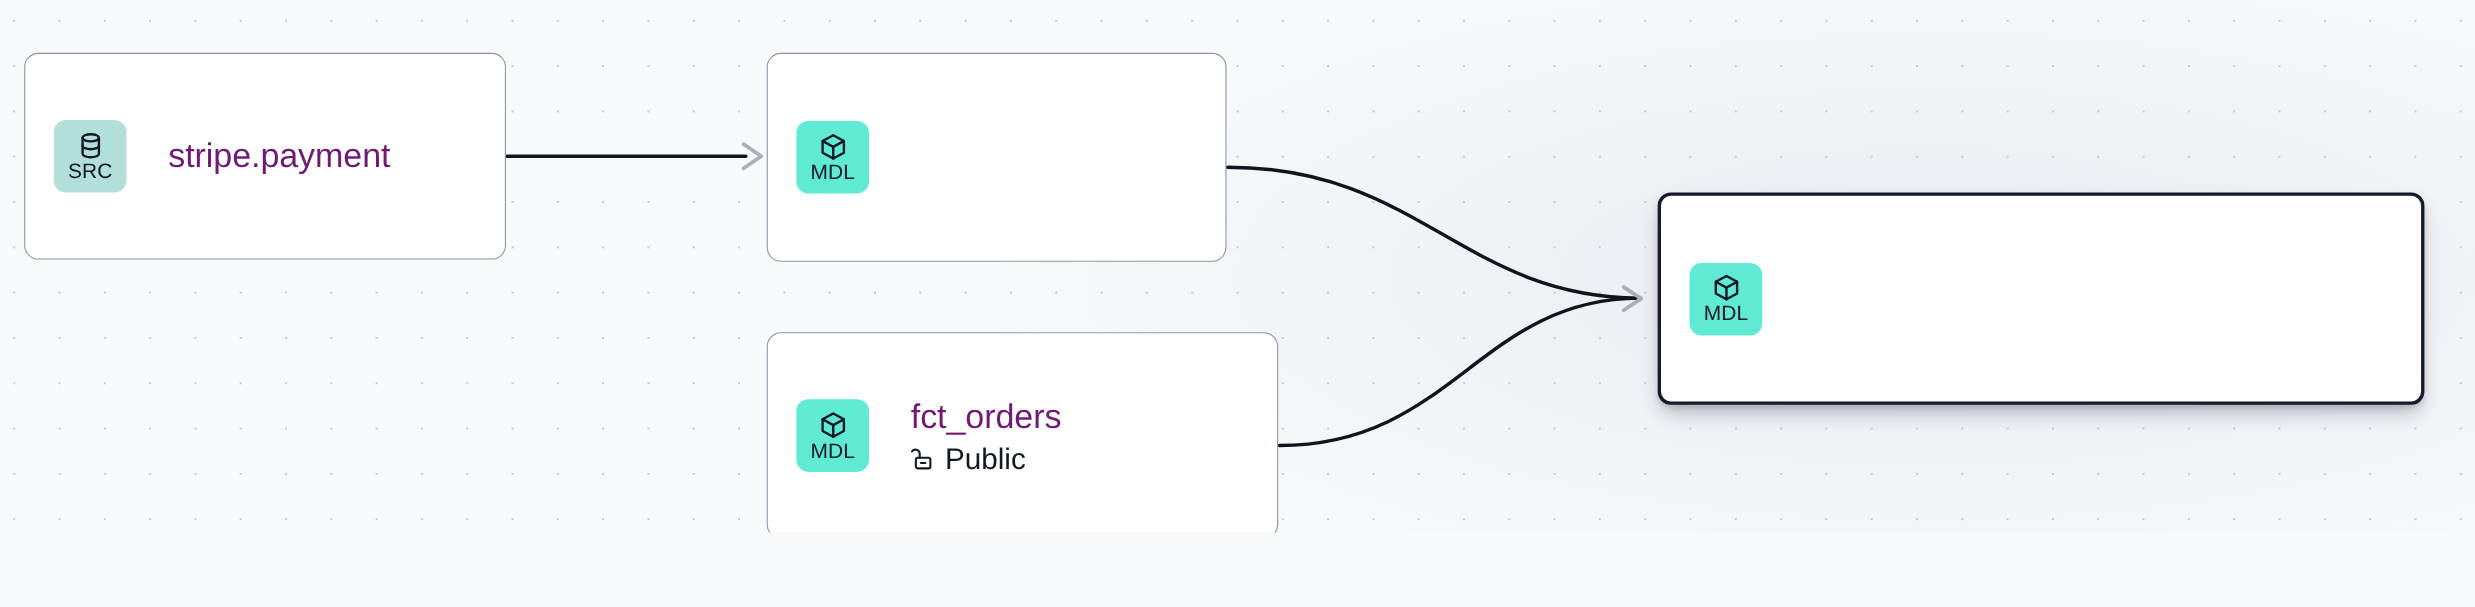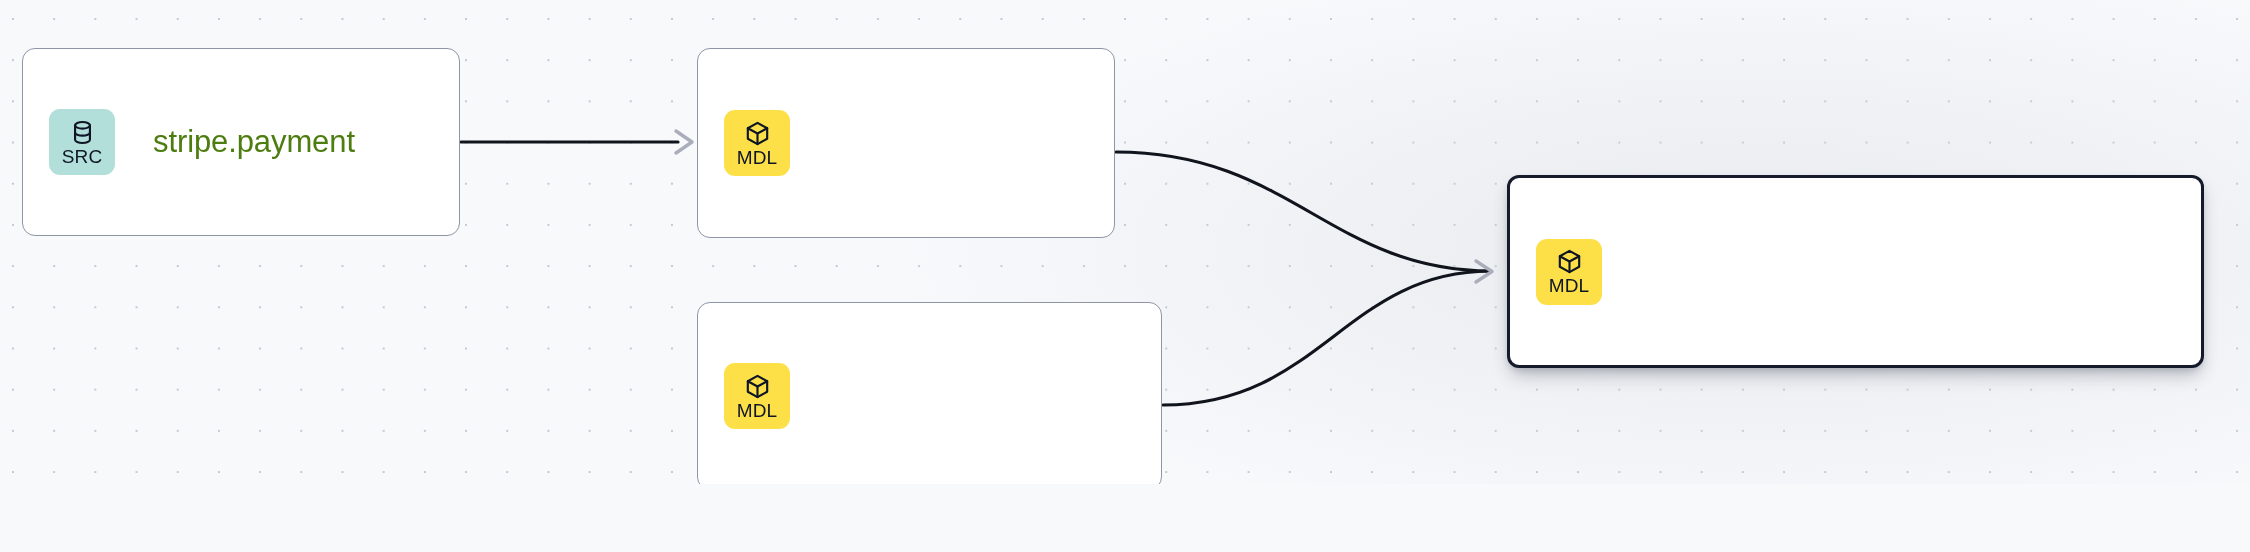--- a/index.html
+++ b/index.html
@@ -87,21 +87,21 @@
     height: 66px;
     border-radius: 11px;
     display: flex;
     flex-direction: column;
     align-items: center;
     justify-content: center;
     gap: 1px;
   }
 
   .type-badge.src { background: #b3dfda; }
-  .type-badge.mdl { background: #fde047; align-items: center; }
+  .type-badge.mdl { background: #5eead4; align-items: center; }
 
   .badge-glyph {
     width: 27px;
     height: 27px;
     display: block;
   }
 
   .badge-text {
     font-size: 19px;
     line-height: 19px;
@@ -116,21 +116,21 @@
     flex-direction: column;
     justify-content: center;
     margin-left: 38px;
     min-width: 0;
   }
 
   .node-title {
     font-size: 31px;
     line-height: 36px;
     font-weight: 400;
-    color: #4d7c0f;
+    color: #701a75;
     white-space: nowrap;
     letter-spacing: -0.1px;
   }
 
   .node-subrow {
     display: flex;
     align-items: center;
     gap: 9px;
     margin-top: 5px;
   }
@@ -212,20 +212,32 @@
 
     <div class="type-badge mdl">
       <svg class="badge-glyph" viewBox="0 0 24 24" fill="none" stroke="#0e1626" stroke-width="1.9" stroke-linecap="round" stroke-linejoin="round">
         <path d="M12 2.6 L20.6 7.3 L20.6 16.7 L12 21.4 L3.4 16.7 L3.4 7.3 Z"></path>
         <path d="M3.4 7.3 L12 12 L20.6 7.3"></path>
         <path d="M12 12 L12 21.4"></path>
       </svg>
       <span class="badge-text">MDL</span>
     </div>
 
+    <div class="node-body">
+      <span class="node-title">fct_orders</span>
+
+      <div class="node-subrow">
+        <svg class="lock-glyph" viewBox="0 0 22 24" fill="none" stroke="#121826" stroke-width="1.9" stroke-linecap="round" stroke-linejoin="round">
+          <rect x="4.6" y="11.2" width="13.2" height="9.6" rx="1.7"></rect>
+          <path d="M8.1 11.2 V7.3 a3.9 3.9 0 0 0 -7.0 -2.0"></path>
+          <path d="M9.2 15.9 h4.0"></path>
+        </svg>
+        <span class="node-sublabel">Public</span>
+      </div>
+    </div>
   </div>
 
   <div class="node selected" id="node-agg-customer-journey">
 
     <div class="type-badge mdl">
       <svg class="badge-glyph" viewBox="0 0 24 24" fill="none" stroke="#0e1626" stroke-width="1.9" stroke-linecap="round" stroke-linejoin="round">
         <path d="M12 2.6 L20.6 7.3 L20.6 16.7 L12 21.4 L3.4 16.7 L3.4 7.3 Z"></path>
         <path d="M3.4 7.3 L12 12 L20.6 7.3"></path>
         <path d="M12 12 L12 21.4"></path>
       </svg>

